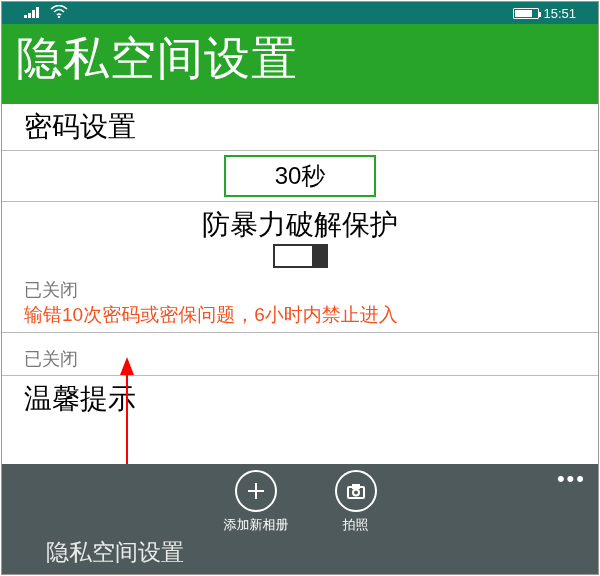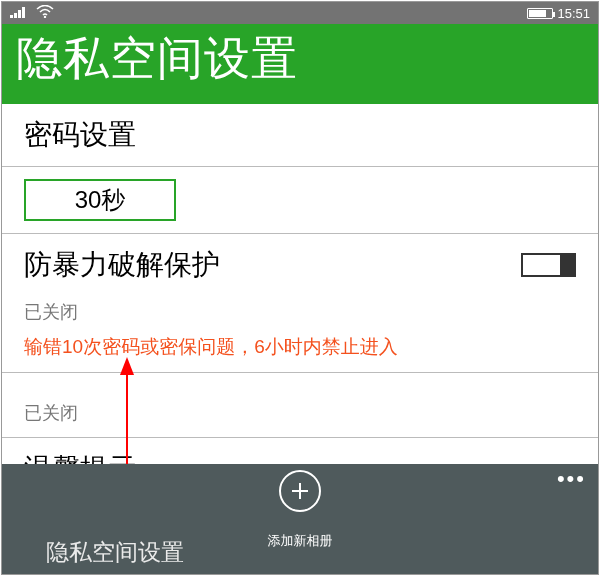--- a/index.html
+++ b/index.html
@@ -1,50 +1,50 @@
 <!DOCTYPE html>
 <html><head>
 <meta charset="utf-8">
 <style>
   * { box-sizing: border-box; margin: 0; padding: 0; }
   html, body { width: 600px; height: 576px; font-family: "Microsoft YaHei", "SimSun", sans-serif; background: #fff; overflow: hidden; }
   .wrap { border: 1px solid #999; width: 598px; height: 574px; margin: 1px; position: relative; background: #fff; }
 
   
-  .status { height: 22px; background: #737373; display: flex; align-items: center; color: #fff; font-size: 13px; padding: 0 8px; }
+  .status { height: 22px; background: #0f766e; display: flex; align-items: center; color: #fff; font-size: 13px; padding: 0 22px; }
   .status .left { display: flex; align-items: center; gap: 8px; }
   .status .spacer { flex: 1; }
   .status .batt { display: inline-block; width: 26px; height: 11px; border: 1px solid #fff; border-radius: 1px; position: relative; margin-right: 4px; }
   .status .batt::after { content: ""; position: absolute; right: -3px; top: 3px; width: 2px; height: 5px; background: #fff; }
   .status .batt .fill { position: absolute; left: 1px; top: 1px; bottom: 1px; width: 70%; background: #fff; }
 
   .header { background: #28a428; color: #fff; padding: 4px 14px 14px; }
   .header h1 { font-size: 46px; font-weight: 400; letter-spacing: 1px; }
 
   
   .list { }
-  .row { border-bottom: 1px solid #bbb; padding: 12px 22px; display: flex; align-items: center; position: relative; }
+  .row { border-bottom: 1px solid #bbb; padding: 4px 22px; display: flex; align-items: center; position: relative; justify-content: center; }
   .row.noborder { border-bottom: none; }
   .row .title { font-size: 28px; color: #000; flex: 1; }
-  .row .sub { font-size: 18px; color: #777; margin-top: 16px; }
-  .row .warn { font-size: 19px; color: #f4511e; margin-top: 10px; }
+  .row .sub { font-size: 18px; color: #777; margin-top: 10px; }
+  .row .warn { font-size: 19px; color: #f4511e; margin-top: 0; }
   .row.stack { display: block; }
-  .row.stack .line1 { display: flex; align-items: center; }
+  .row.stack .line1 { display: flex; align-items: center; flex-direction: column; }
   .row.stack .line1 .title { flex: 1; }
 
   .valuebox { border: 2px solid #28a428; font-size: 24px; color: #000; min-width: 152px; text-align: center; padding: 3px 0; background: #fff; }
 
   .toggle { width: 55px; height: 24px; border: 2px solid #333; position: relative; background: #fff; }
   .toggle .knob { position: absolute; top: 0; bottom: 0; width: 14px; background: #333; }
   .toggle.off .knob { right: 0; }
 
   
   .appbar { position: absolute; left: 0; right: 0; bottom: 0; background: #4f5a5c; color: #fff; height: 110px; }
   .appbar .icons { display: flex; justify-content: center; gap: 46px; padding-top: 6px; position: relative; }
-  .appbar .iconbtn { display: flex; flex-direction: column; align-items: center; gap: 20px; }
+  .appbar .iconbtn { display: flex; flex-direction: column; align-items: center; gap: 4px; }
   .appbar .iconbtn .circ { width: 42px; height: 42px; border: 2px solid #fff; border-radius: 50%; display: flex; align-items: center; justify-content: center; }
   .appbar .iconbtn.dim .circ { border-color: #aaa; color: #aaa; }
   .appbar .iconbtn.dim { color: #aaa; }
   .appbar .iconbtn .lbl { font-size: 13px; }
   .appbar .more { position: absolute; right: 12px; top: 2px; font-size: 22px; letter-spacing: 2px; }
   .appbar .caption { position: absolute; left: 44px; bottom: 6px; font-size: 23px; color: #eaeaea; }
 
   
   .arrow { position: absolute; left: 110px; top: 355px; pointer-events: none; }
 
@@ -133,17 +133,29 @@
         <div class="circ">
           <svg width="22" height="22" viewBox="0 0 22 22">
               <g stroke="#fff" stroke-width="2">
                 <line x1="11" y1="3" x2="11" y2="19"></line>
                 <line x1="3" y1="11" x2="19" y2="11"></line>
               </g>
             </svg>
         </div>
         <div class="lbl">添加新相册</div>
       </div>
+      <div class="iconbtn">
+        <div class="circ">
+          <svg width="22" height="22" viewBox="0 0 22 22">
+              <g stroke="#fff" stroke-width="2" fill="none">
+                <rect x="3" y="7" width="16" height="11" rx="1"></rect>
+                <circle cx="11" cy="12.5" r="3"></circle>
+                <rect x="8" y="5" width="6" height="3"></rect>
+              </g>
+            </svg>
+        </div>
+        <div class="lbl">拍照</div>
+      </div>
     </div>
     <div class="caption">隐私空间设置</div>
   </div>
 
 </div>
 
 </body></html>

